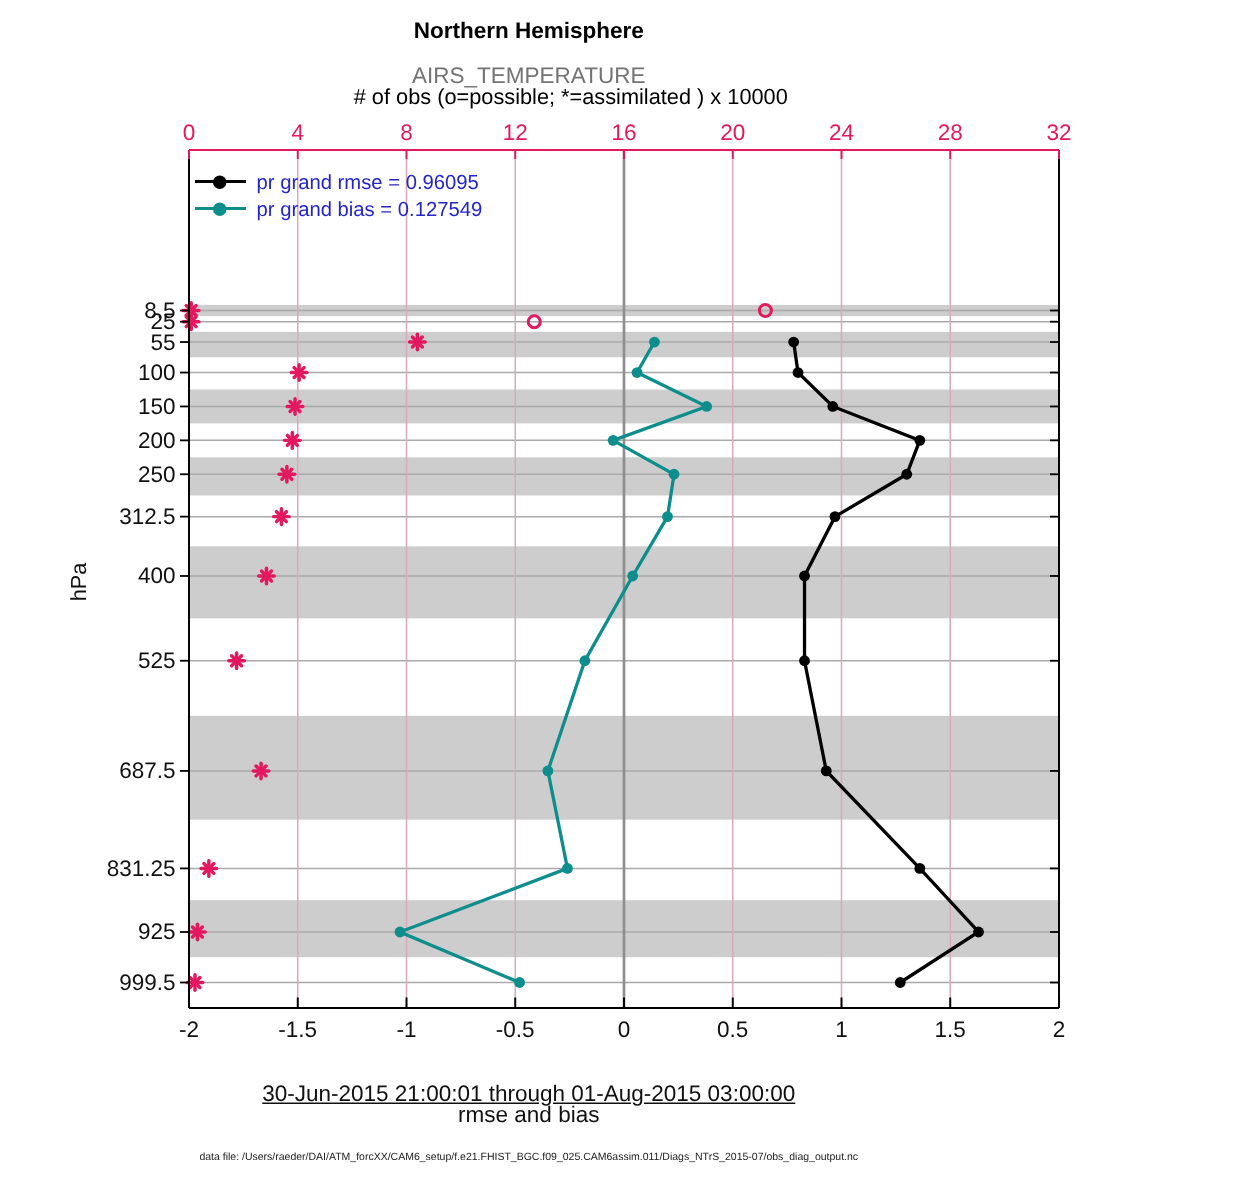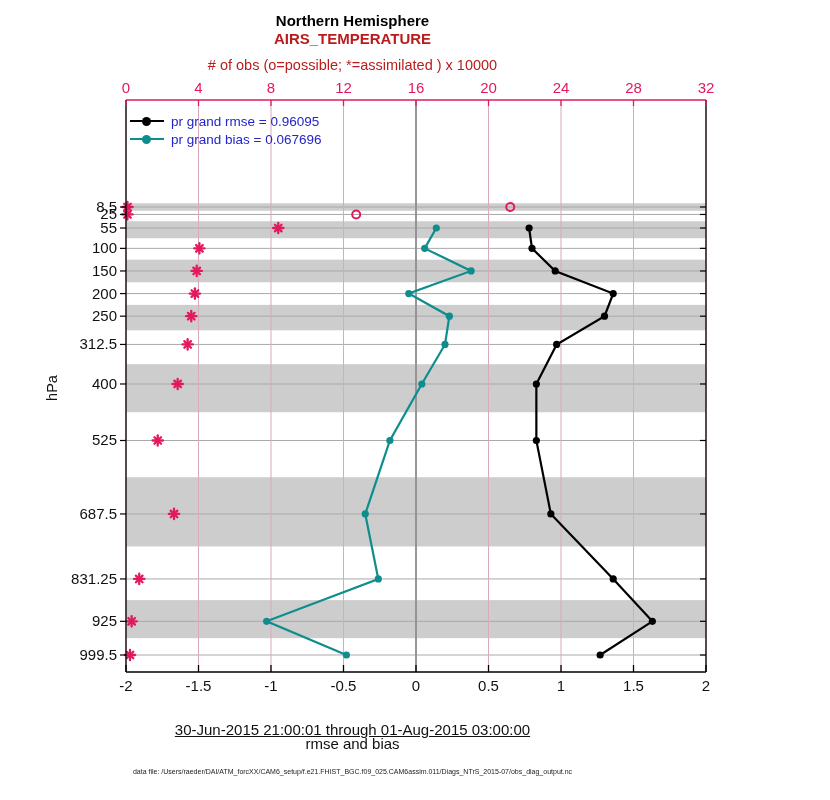--- a/index.html
+++ b/index.html
@@ -1,38 +1,38 @@
 <!DOCTYPE html>
 <html><head>
 <meta charset="utf-8">
 <style>
   html,body{margin:0;padding:0;background:#fff;}
   #stage{position:relative;width:830px;height:800px;background:#fff;
          font-family:"Liberation Sans", sans-serif;overflow:hidden;}
   .ctr{position:absolute;left:0;width:705px;text-align:center;}
   #title1{top:12px;font-size:15px;font-weight:bold;color:#000;}
-  #title2{top:30px;font-size:15px;font-weight:bold;color:#b91c1c;}
+  #title2{top:42px;font-size:15px;font-weight:normal;color:#737373;}
   #obslabel{top:57px;font-size:14.5px;}
   #xlabel{top:699px;font-size:15px;color:#111;margin-top:36px;}
   #daterange{top:721px;font-size:15px;color:#111;text-decoration:underline;}
   #footer{top:768px;font-size:7px;color:#222;letter-spacing:0px;}
   #legend{position:absolute;left:130px;top:112px;}
   .legend-row{display:flex;align-items:center;height:18px;}
   .sw{position:relative;width:34px;height:2.6px;margin-right:7px;display:inline-block;}
   .sw .dot{position:absolute;left:12px;top:-3.2px;width:9px;height:9px;border-radius:50%;display:inline-block;}
   .legend-text{font-size:13.5px;}
   svg text{font-family:"Liberation Sans", sans-serif;}
 </style>
 </head>
 <body>
 
 <div id="stage">
   <div id="title1" class="ctr">Northern Hemisphere</div>
   <div id="title2" class="ctr">AIRS_TEMPERATURE</div>
-  <div id="obslabel" class="ctr" style="color: #b91c1c;"># of obs (o=possible; *=assimilated ) x 10000</div>
+  <div id="obslabel" class="ctr" style="color: #000000; padding-left: 28px;"># of obs (o=possible; *=assimilated ) x 10000</div>
 
   <svg id="plot" width="830" height="800" viewBox="0 0 830 800" style="position:absolute;left:0;top:0;">
       <rect x="126" y="203.27301749999998" width="580" height="7.45915500000001" fill="#cdcdcd"></rect>
       <rect x="126" y="221.2428" width="580" height="16.952625000000012" fill="#cdcdcd"></rect>
       <rect x="126" y="259.66875" width="580" height="22.603499999999997" fill="#cdcdcd"></rect>
       <rect x="126" y="304.87575000000004" width="580" height="25.42893749999996" fill="#cdcdcd"></rect>
       <rect x="126" y="364.2099375" width="580" height="48.032437500000015" fill="#cdcdcd"></rect>
       <rect x="126" y="477.2274375" width="580" height="69.22321875000006" fill="#cdcdcd"></rect>
       <rect x="126" y="600.13396875" width="580" height="38.03038875000004" fill="#cdcdcd"></rect>
       <line x1="126" y1="207.00259499999999" x2="706" y2="207.00259499999999" stroke="#a9a9a9" stroke-width="1"></line>
@@ -260,20 +260,20 @@
     <div class="legend-row">
       <span class="sw" style="background: rgb(0, 0, 0);">
           <span class="dot" style="background: rgb(0, 0, 0);"></span>
         </span>
       <span class="legend-text" style="color: rgb(36, 36, 204); text-align: center;">pr grand rmse = 0.96095</span>
     </div>
     <div class="legend-row">
       <span class="sw" style="background: rgb(14, 141, 141);">
           <span class="dot" style="background: rgb(14, 141, 141);"></span>
         </span>
-      <span class="legend-text" style="color: rgb(36, 36, 204);">pr grand bias = 0.067696</span>
+      <span class="legend-text" style="color: rgb(36, 36, 204);">pr grand bias = 0.127549</span>
     </div>
   </div>
 
   <div id="xlabel" class="ctr">rmse and bias</div>
   <div id="daterange" class="ctr">30-Jun-2015 21:00:01 through 01-Aug-2015 03:00:00</div>
   <div id="footer" class="ctr">data file: /Users/raeder/DAI/ATM_forcXX/CAM6_setup/f.e21.FHIST_BGC.f09_025.CAM6assim.011/Diags_NTrS_2015-07/obs_diag_output.nc</div>
 </div>
 
 </body></html>

